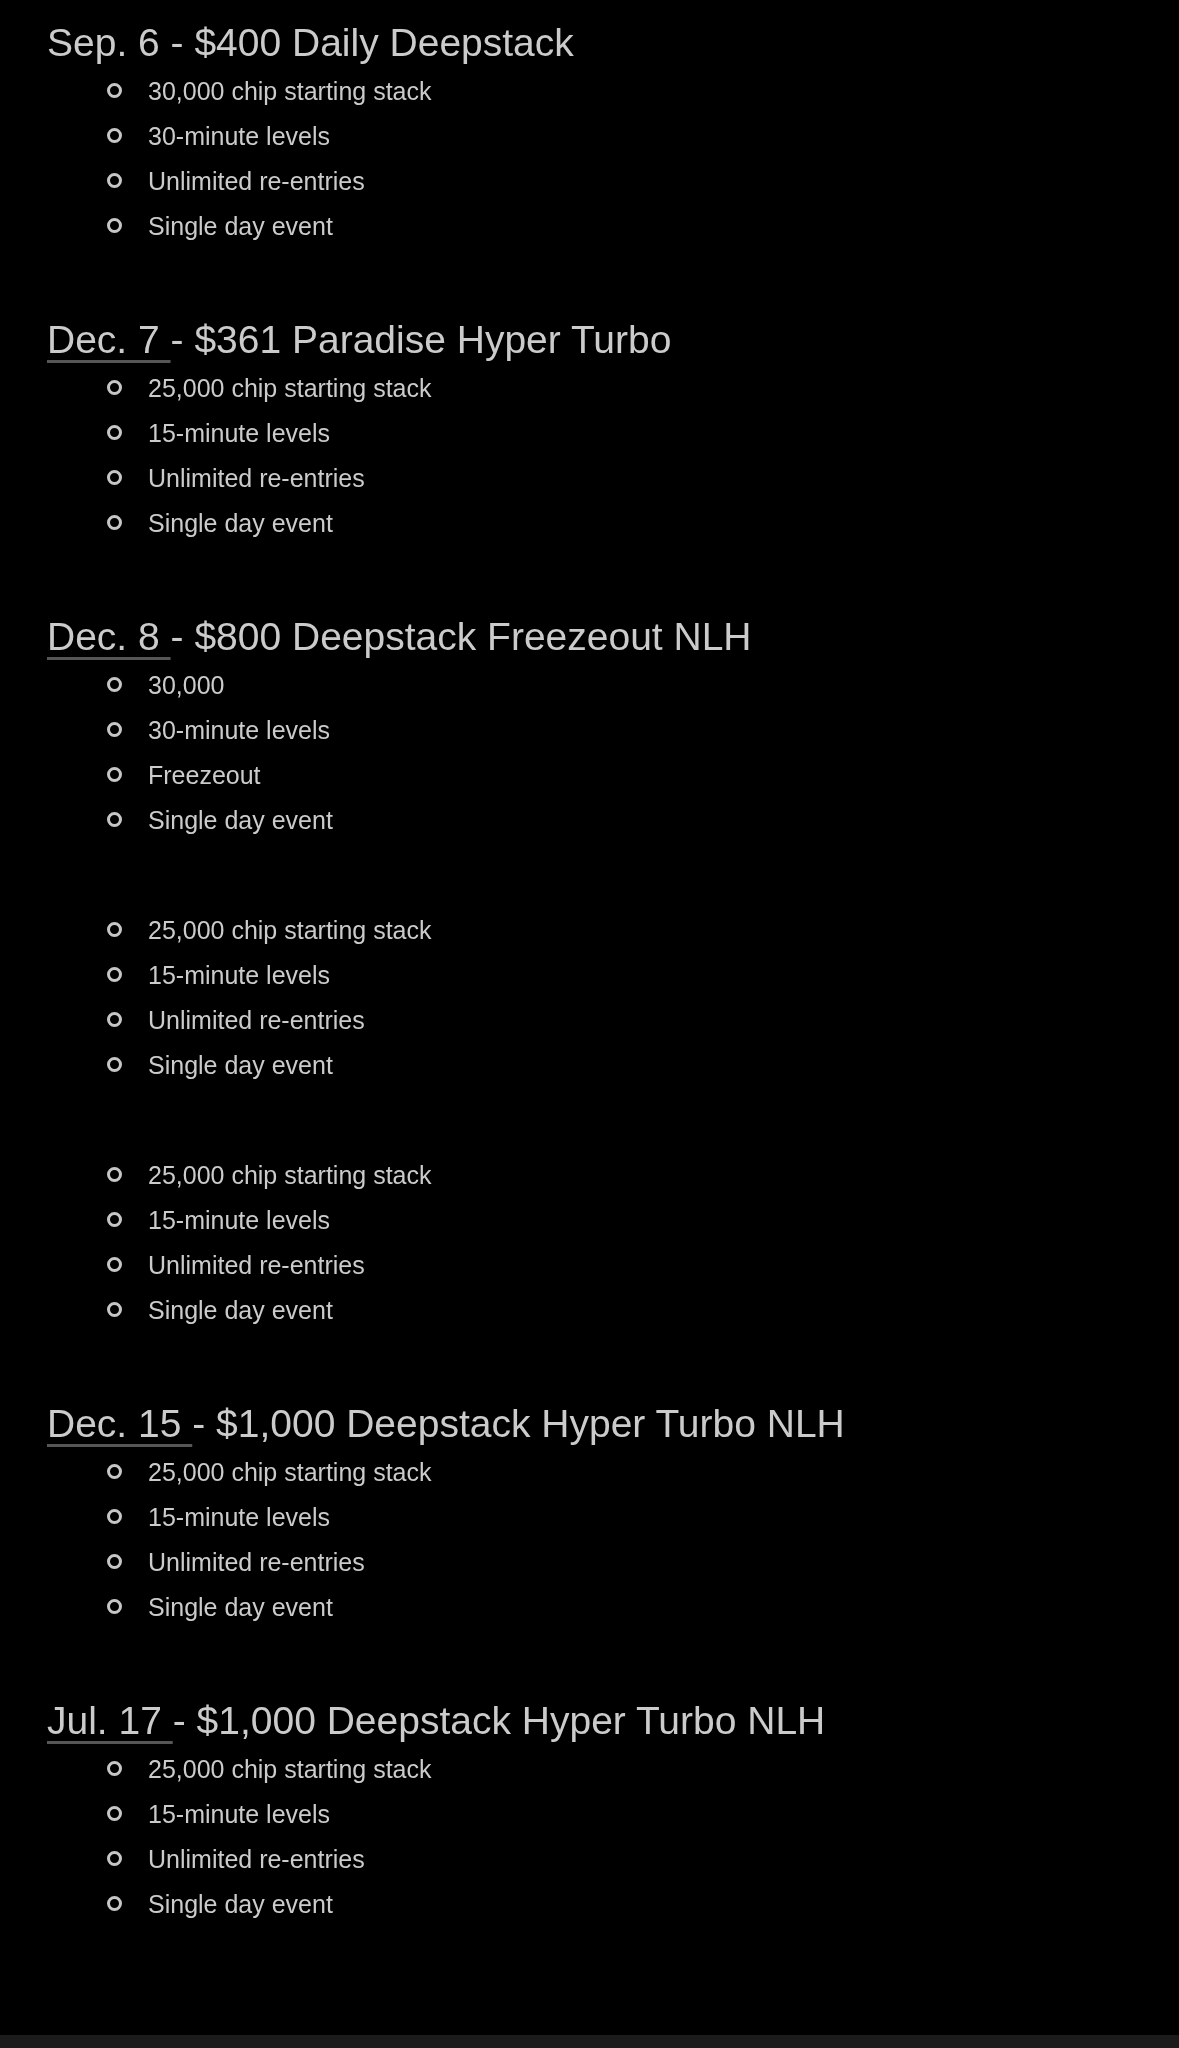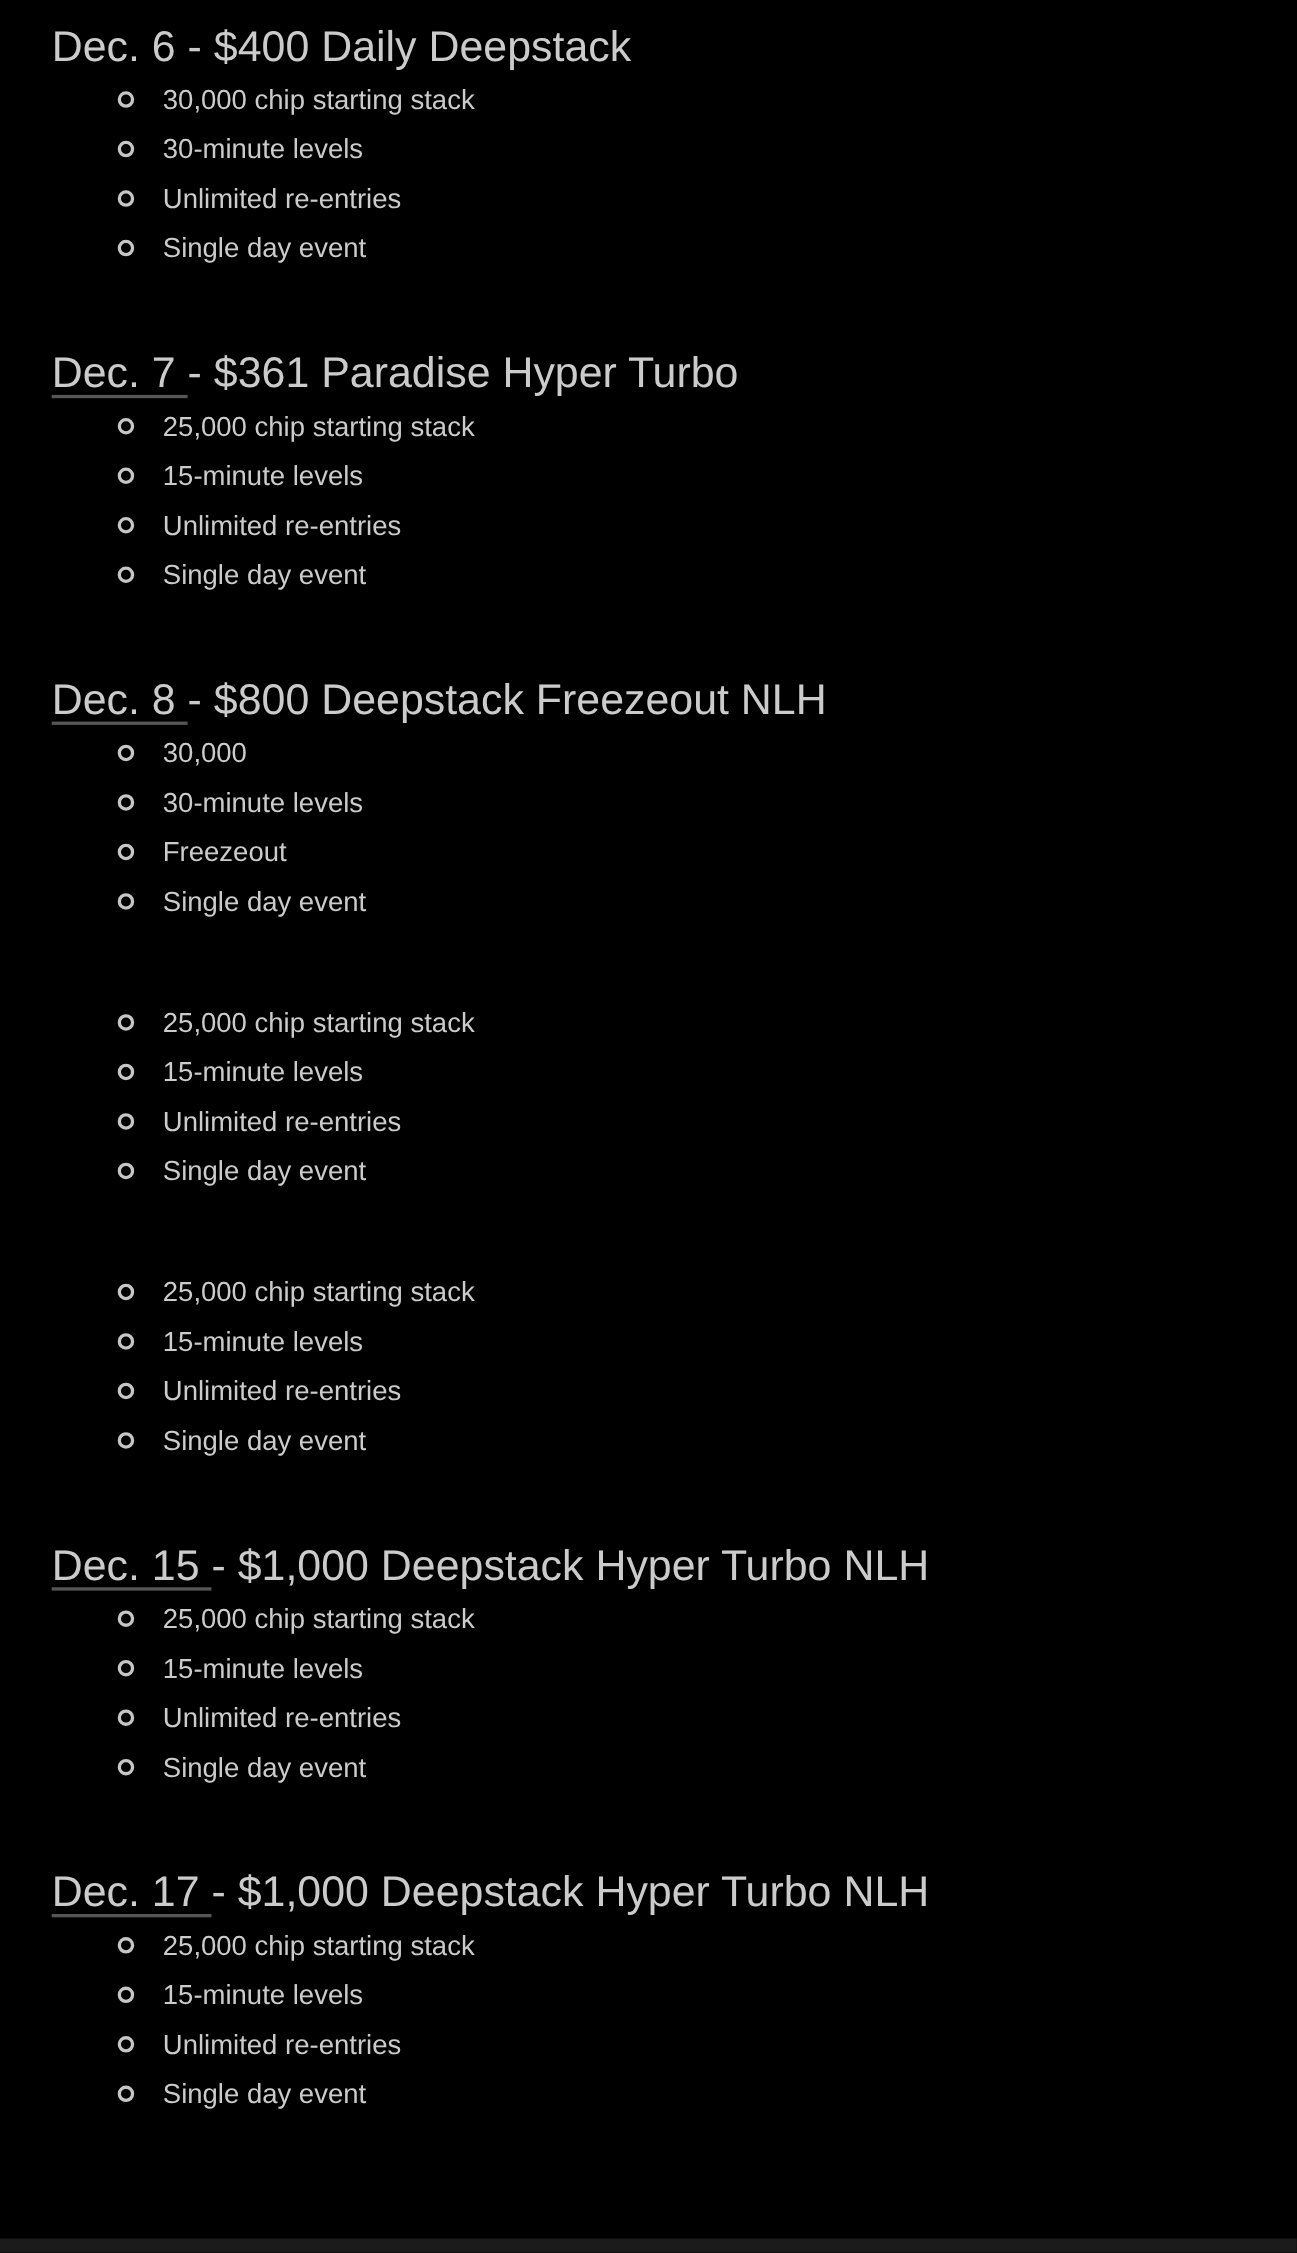--- a/index.html
+++ b/index.html
@@ -63,21 +63,21 @@
     width: 100%;
     height: 13px;
     background: var(--bottom-bar-color, #1b1b1b);
   }
 </style>
 </head>
 <body style="background: rgb(0, 0, 0); --text-color: #cbcbcb; --underline-color: #565656; --bullet-color: #c6c6c6; --bottom-bar-color: #1b1b1b;">
 
 <div class="content" id="notes-body">
     <div class="section">
-      <div class="heading"><span class="date">Dec. 6 </span><span>- </span><span>$400 Daily Deepstack</span></div>
+      <div class="heading"><span class="date">Sep. 6 </span><span>- </span><span>$400 Daily Deepstack</span></div>
       <div>
         <div class="bullet-row">
           <span class="marker"></span>
           <span class="bullet-text">30,000 chip starting stack</span>
         </div>
         <div class="bullet-row">
           <span class="marker"></span>
           <span class="bullet-text">30-minute levels</span>
         </div>
         <div class="bullet-row">
@@ -187,21 +187,21 @@
           <span class="marker"></span>
           <span class="bullet-text">Unlimited re-entries</span>
         </div>
         <div class="bullet-row">
           <span class="marker"></span>
           <span class="bullet-text">Single day event</span>
         </div>
       </div>
     </div>
     <div class="section">
-      <div class="heading"><span class="date underlined">Dec. 17 </span><span>- </span><span>$1,000 Deepstack Hyper Turbo NLH</span></div>
+      <div class="heading"><span class="date underlined">Jul. 17 </span><span>- </span><span>$1,000 Deepstack Hyper Turbo NLH</span></div>
       <div>
         <div class="bullet-row">
           <span class="marker"></span>
           <span class="bullet-text">25,000 chip starting stack</span>
         </div>
         <div class="bullet-row">
           <span class="marker"></span>
           <span class="bullet-text">15-minute levels</span>
         </div>
         <div class="bullet-row">

